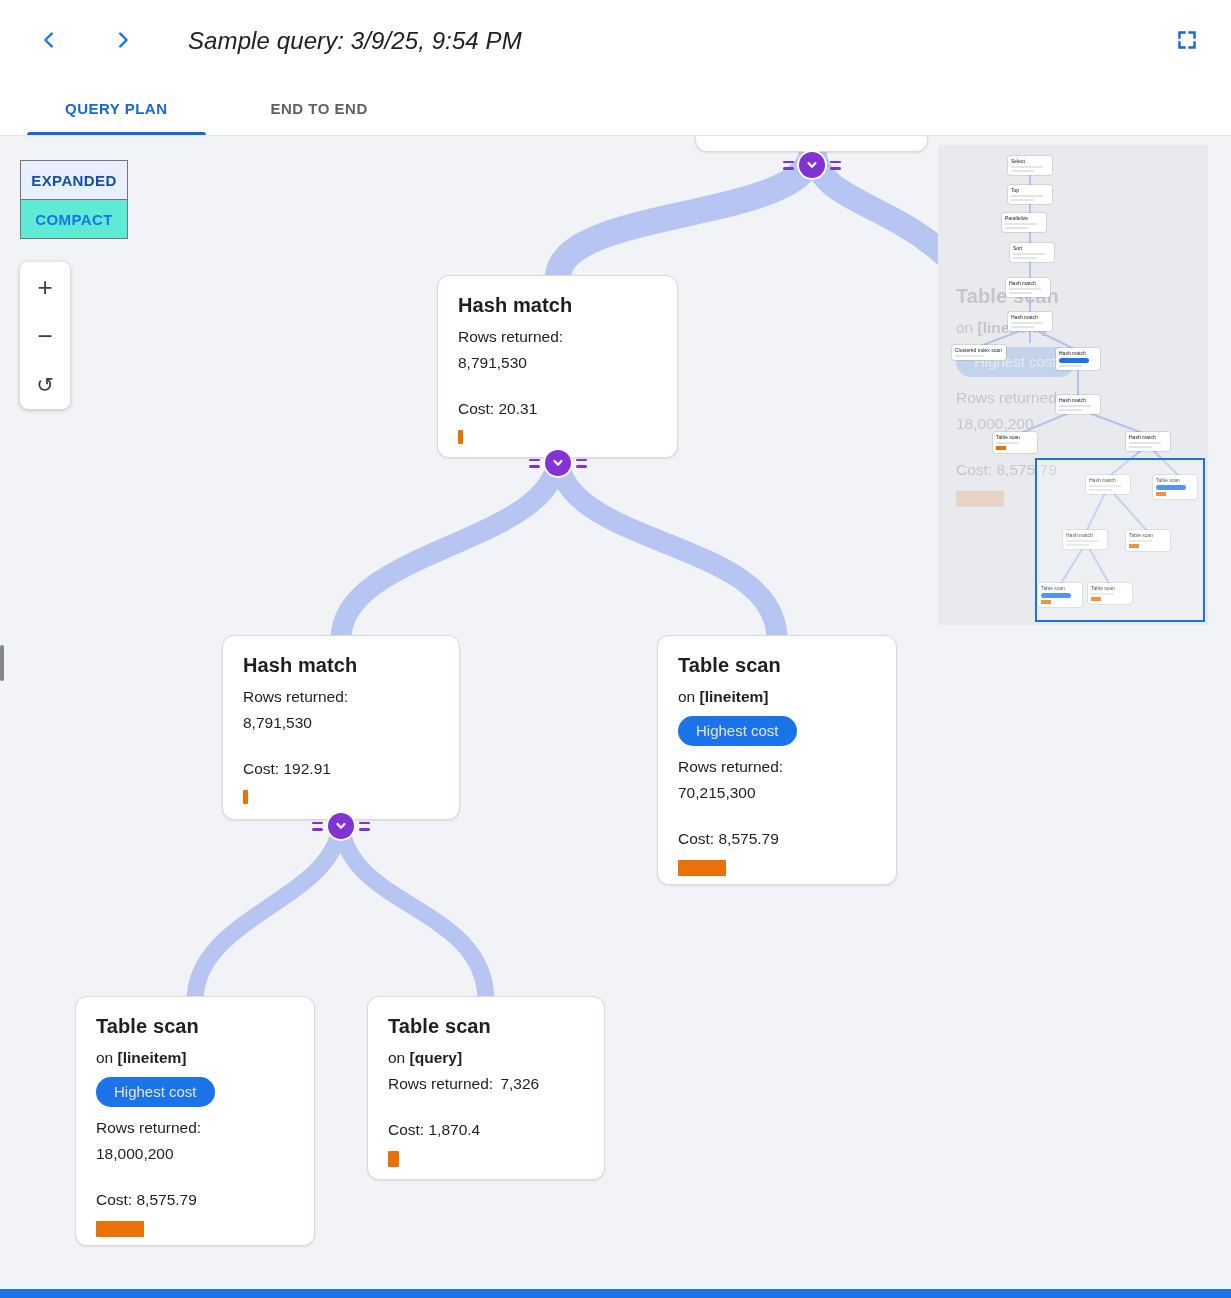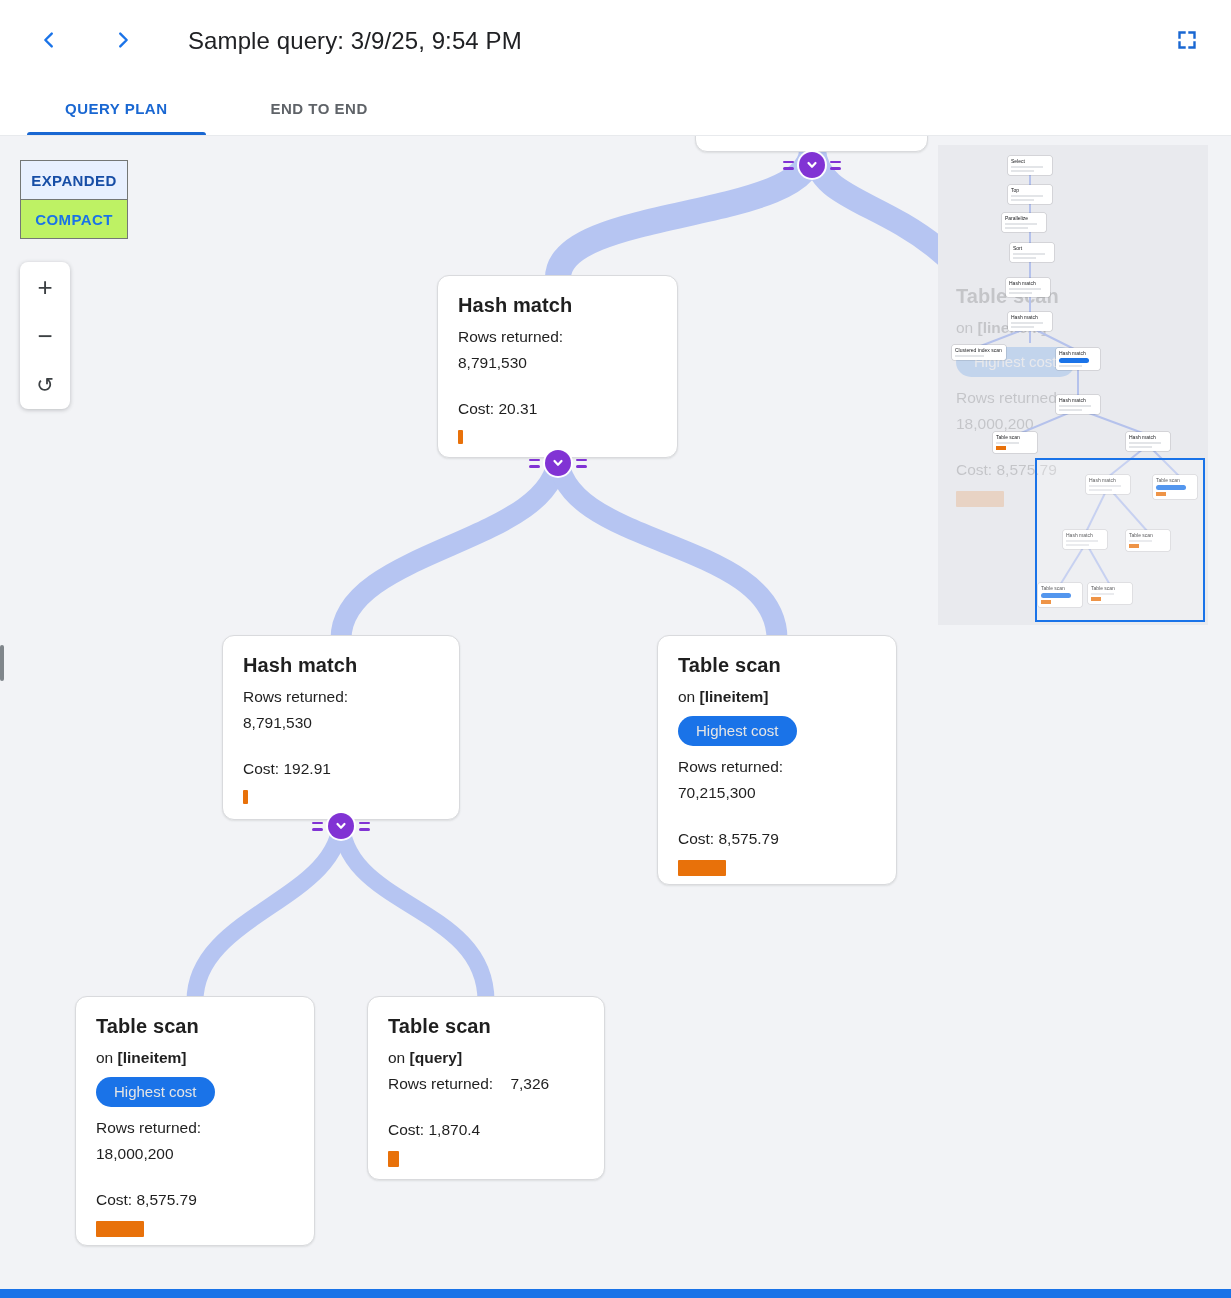--- a/index.html
+++ b/index.html
@@ -5,46 +5,46 @@
   * { box-sizing: border-box; }
   body {
     margin: 0; width: 1231px; height: 1298px; overflow: hidden;
     font-family: "Liberation Sans", "DejaVu Sans", sans-serif;
     background: #ffffff; color: #202124;
   }
   
   .header { display: flex; align-items: center; height: 82px; padding: 0 26px 0 32px; background: #fff; }
   .icon-btn { background: none; border: none; padding: 6px; cursor: pointer; display: flex; align-items: center; justify-content: center; }
   .nav-group { display: flex; gap: 40px; }
-  .page-title { font-size: 24px; font-weight: 400; color: #202124; margin-left: 48px; flex: 1; letter-spacing: .1px; }
+  .page-title { font-size: 24px; font-weight: 400; color: #202124; margin-left: 48px; flex: 1; letter-spacing: .1px; font-style: italic; }
   
   .tabs { display: flex; height: 54px; background: #fff; border-bottom: 1px solid #e8eaed; }
   .tab { position: relative; display: flex; align-items: center; justify-content: center; padding: 0 38px; font-size: 15px; font-weight: 700; letter-spacing: .5px; color: #5f6368; cursor: pointer; margin-left: 27px; }
   .tab.active { color: #1967d2; }
   .tab.active::after { content: ""; position: absolute; left: 0; right: 0; bottom: 0; height: 3px; background: #1967d2; border-radius: 3px 3px 0 0; }
   
   .canvas { position: relative; height: 1162px; background: #f2f3f6; overflow: hidden; }
   .edges { position: absolute; left: 0; top: 0; z-index: 1; }
   
   .node { position: absolute; z-index: 2; background: #fff; border: 1px solid #d9dadd; border-radius: 12px; padding: 16px 20px; box-shadow: 0 1px 2px rgba(60,64,67,.12); font-size: 15.5px; line-height: 26px; color: #1f1f1f; cursor: pointer; }
   .node-title { font-size: 20px; font-weight: 700; margin: 0 0 6px; letter-spacing: .1px; }
   .on-line .tbl { font-weight: 700; }
   .rows-value { display: block; }
-  .rows-inline .rows-value { display: inline; margin-left: 13px; }
+  .rows-inline .rows-value { display: inline; margin-left: 3px; }
   .pill { display: inline-block; background: #1a73e8; color: #e5e5e5; font-size: 15px; height: 30px; line-height: 30px; padding: 0 18px; border-radius: 16px; margin: 6px 0 8px; }
   .cost { margin-top: 20px; }
   .bar { background: #e8710a; border-radius: 1px; margin-top: 8px; }
   
   .collapse { position: absolute; z-index: 4; display: flex; align-items: center; gap: 5px; cursor: pointer; }
   .cl-lines { display: flex; flex-direction: column; gap: 4px; }
   .cl-lines i { display: block; width: 11px; height: 2.5px; background: #8133d4; border-radius: 2px; }
   .cl-circle { width: 26px; height: 26px; border-radius: 50%; background: #8133d4; display: flex; align-items: center; justify-content: center; box-shadow: 0 0 0 2px rgba(255,255,255,.95); }
   
   .view-toggle { position: absolute; left: 20px; top: 24px; z-index: 6; width: 108px; }
-  .vt-btn { display: block; width: 100%; height: 40px; border: 1px solid #747775; background: #bef264; color: #1a73e8; font-size: 15px; font-weight: 700; letter-spacing: .4px; font-family: inherit; cursor: pointer; }
+  .vt-btn { display: block; width: 100%; height: 40px; border: 1px solid #747775; background: #5eead4; color: #1a73e8; font-size: 15px; font-weight: 700; letter-spacing: .4px; font-family: inherit; cursor: pointer; }
   .vt-btn.selected { background: #e8f0fe; color: #174ea6; }
   .vt-btn + .vt-btn { margin-top: -1px; }
   
   .zoom-panel { position: absolute; left: 20px; top: 126px; z-index: 6; width: 50px; background: #fff; border-radius: 8px; box-shadow: 0 1px 4px rgba(60,64,67,.3); display: flex; flex-direction: column; overflow: hidden; }
   .zoom-btn { height: 49px; border: none; background: none; font-size: 26px; color: #3c4043; cursor: pointer; font-family: inherit; line-height: 1; }
   .zoom-btn.reset { font-size: 21px; }
   
   .minimap { position: absolute; left: 938px; top: 9px; width: 270px; height: 480px; background: #e9eaee; z-index: 5; overflow: hidden; cursor: pointer; }
   .mini-edges { position: absolute; left: 0; top: 0; z-index: 1; }
   .ghost { position: absolute; left: 18px; top: 138px; width: 238px; z-index: 0; opacity: .18; font-size: 15.5px; line-height: 26px; color: #202124; }

